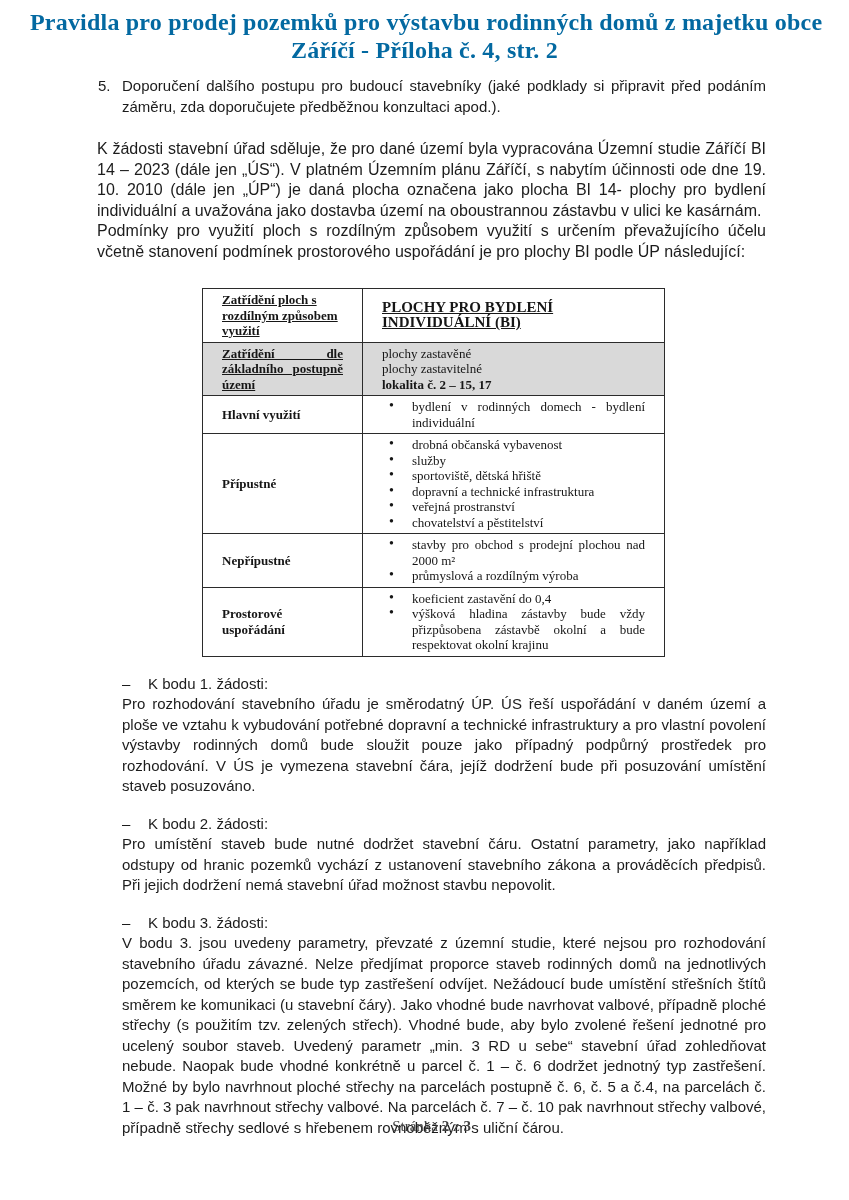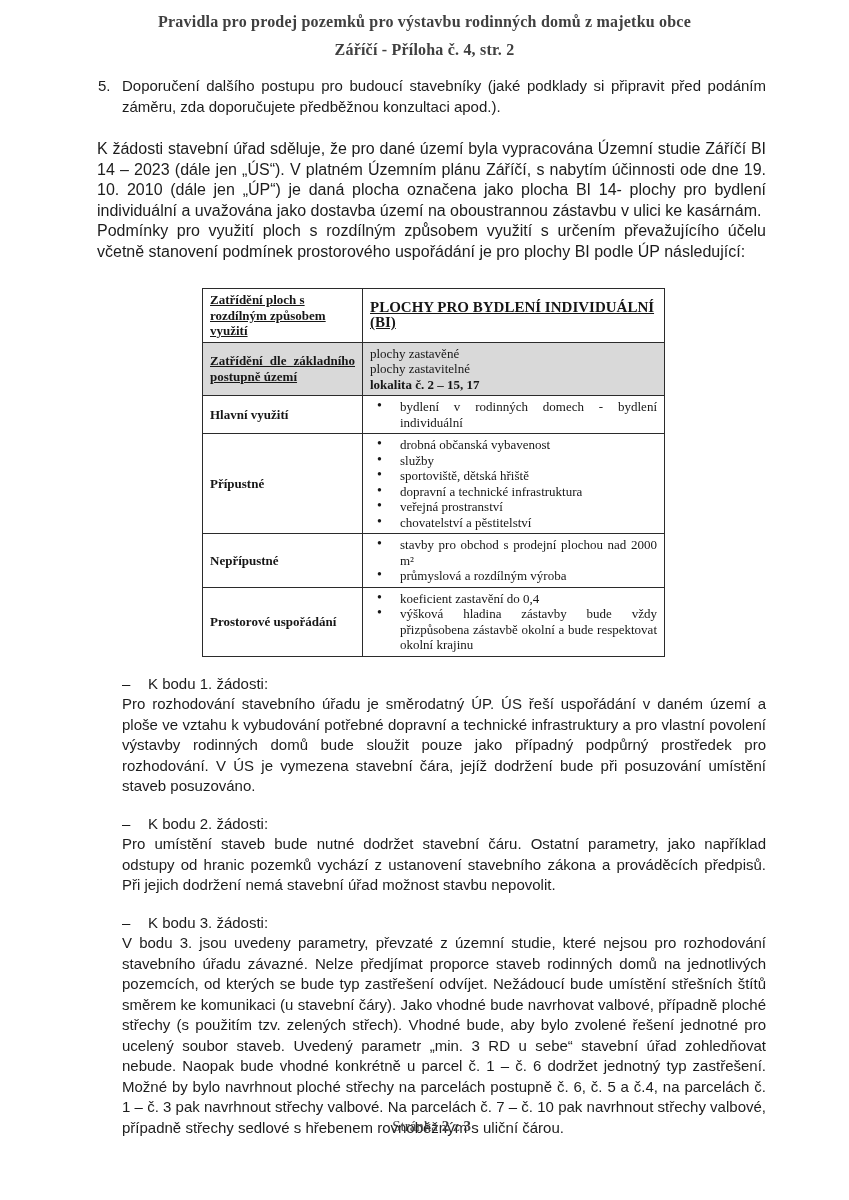--- a/index.html
+++ b/index.html
@@ -7,40 +7,40 @@
     width:849px;height:1200px;background:#ffffff;position:relative;overflow:hidden;
     font-family:"Liberation Sans",sans-serif;color:#1c1c1c;
     -webkit-font-smoothing:antialiased;
   }
   .page{position:relative;width:849px;height:1200px;}
 
   
   .doc-title{
     margin:8px 30px 0 30px;text-align:center;
     font-family:"Liberation Serif",serif;font-weight:bold;
-    font-size:16px;line-height:28px;color:#404040;letter-spacing:.2px;
+    font-size:24px;line-height:28px;color:#0369a1;letter-spacing:.2px;
   }
   .doc-title div{white-space:nowrap;}
 
   
   .item5{margin:12px 83px 0 98px;display:flex;font-size:15px;line-height:20.5px;}
   .item5 .num{flex:none;width:24px;}
   .item5 .txt{flex:1;text-align:justify;}
 
   
   .intro{margin:22px 83px 0 97px;font-size:16px;line-height:20.5px;}
   .intro p{margin:0;text-align:justify;}
 
   
   .ztable-wrap{margin:26px 0 0 202px;}
   table.ztable{
     border-collapse:collapse;width:462px;table-layout:fixed;
     font-family:"Liberation Serif",serif;font-size:13px;line-height:15.5px;color:#161616;
   }
-  table.ztable td{border:1.5px solid #2b2b2b;padding:3px 7px;vertical-align:middle;}
+  table.ztable td{border:1.5px solid #2b2b2b;padding:3px 19px;vertical-align:middle;}
   table.ztable col.c1{width:160px;}
   table.ztable col.c2{width:302px;}
   .cell-label{font-weight:bold;}
   .cell-label.just{text-align:justify;}
   .u{text-decoration:underline;}
   .row-shaded td{background:#d9d9d9;}
   .hdr-right{font-size:15px;font-weight:bold;}
   td.v-top{vertical-align:top;}
   td.v-bottom{vertical-align:bottom;padding-bottom:5px;}
   td.pad-top{padding-top:14px;}

